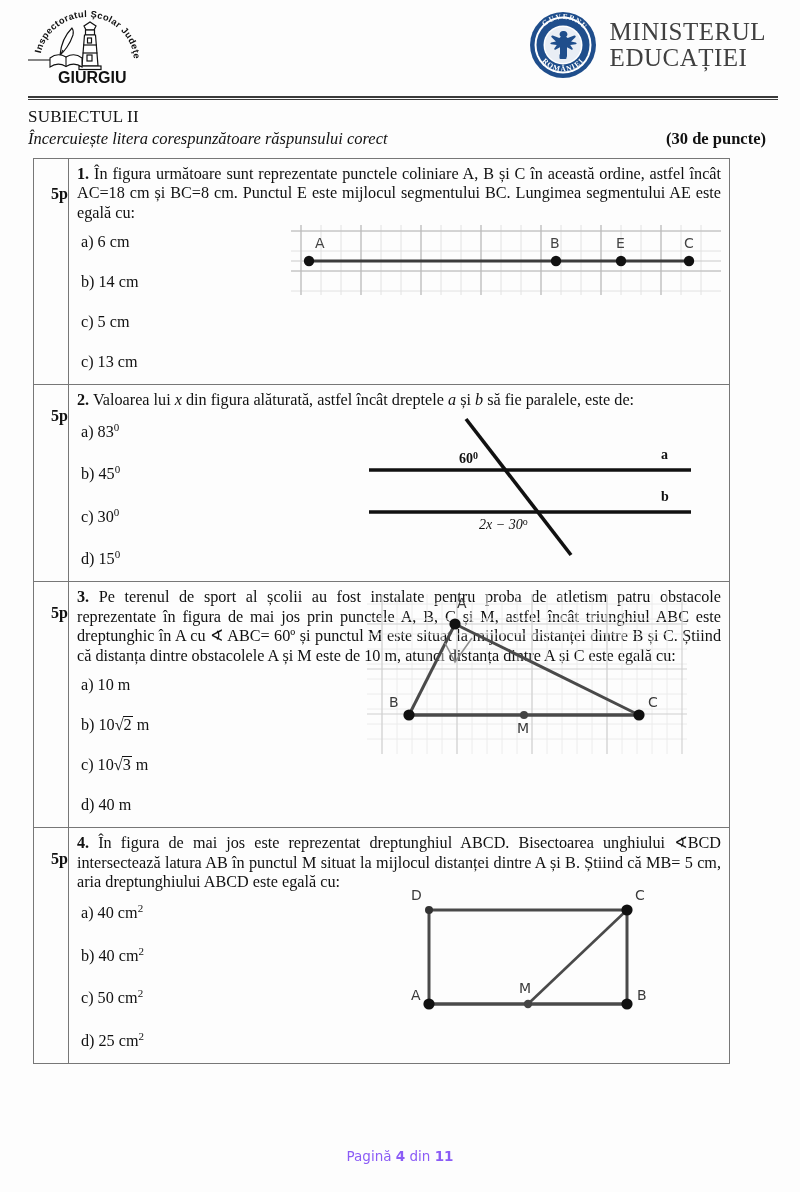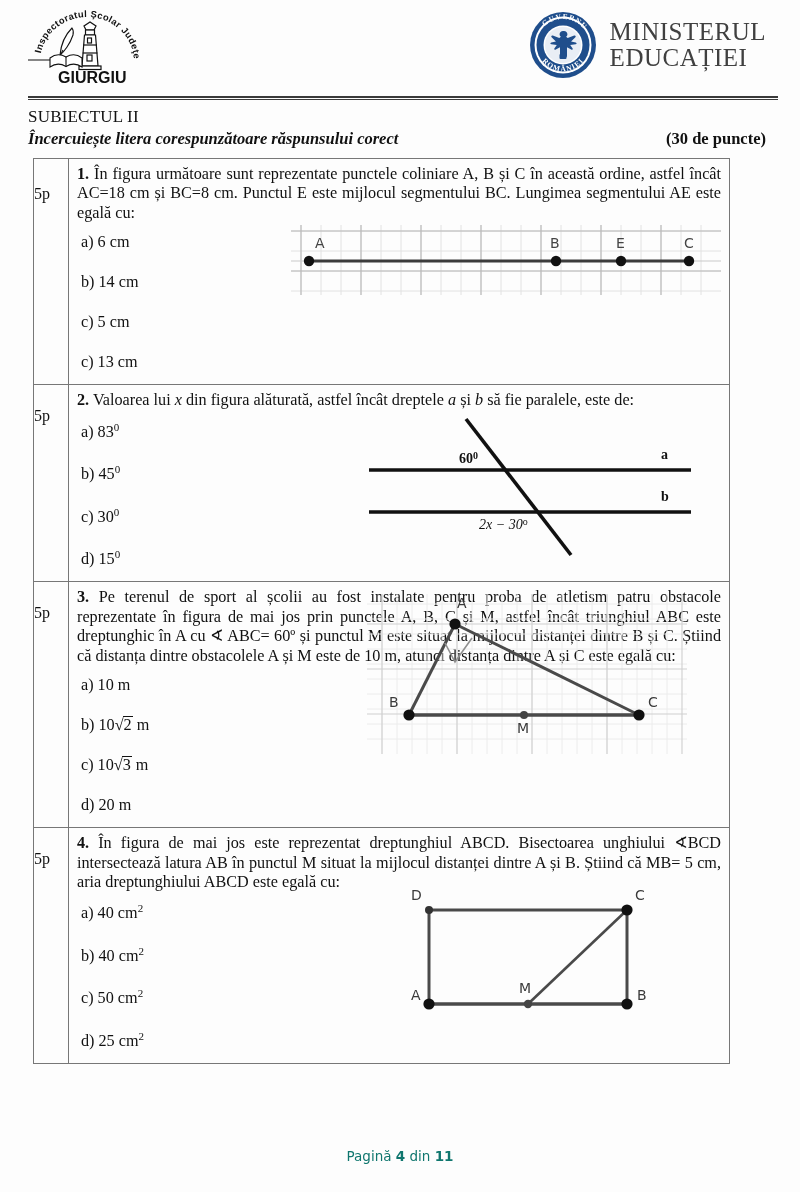--- a/index.html
+++ b/index.html
@@ -50,42 +50,42 @@
     margin: 7px 22px 0 28px;
   }
   .subject .title {
     font-weight: normal; font-size: 17px; letter-spacing:.2px;
   }
   .subject .sub-row {
     display:flex; justify-content: space-between; align-items:baseline;
     margin-top: 2px;
   }
   .subject .sub-instr {
-    font-style: italic; font-weight: bold; font-size: 16.5px;
+    font-style: italic; font-weight: normal; font-size: 16.5px;
   }
   .subject .points {
     font-weight: bold; font-size: 16.5px; padding-right: 12px;
   }
 
   
   .qtable {
     margin: 9px 0 0 33px;
     width: 697px;
     border: 1px solid #777;
     border-collapse: collapse;
   }
   .qtable td {
     border: 1px solid #777;
     vertical-align: top;
     padding: 0;
   }
   td.pts {
     width: 35px;
-    text-align: left;
-    font-weight: normal;
+    text-align: right;
+    font-weight: bold;
     font-size: 16px;
     padding-top: 22px;
   }
   td.pts.pts-top { padding-top: 26px; }
   td.body {
     padding: 6px 8px 8px 8px;
     position: relative;
   }
   .qtext {
     font-size: 16.2px;
@@ -113,21 +113,21 @@
     line-height: 1.05;
   }
 
   
   .footer {
     position: absolute;
     left: 0; right: 0; bottom: 28px;
     text-align: center;
     font-family: "DejaVu Sans", sans-serif;
     font-size: 13.5px;
-    color: #0f766e;
+    color: #8b5cf6;
   }
   .footer b { font-weight: bold; }
 </style>
 </head>
 <body>
 
 <div class="page">
 
   <div class="header">
 
@@ -284,21 +284,21 @@
           <span>Pe terenul de sport al școlii au fost instalate pentru proba de atletism patru obstacole reprezentate în figura de mai jos prin punctele A, B, C și M, astfel încât  triunghiul ABC este dreptunghic în A cu ∢ ABC= 60º și punctul M este situat la mijlocul distanței dintre B și C. Știind că distanța dintre obstacolele A și M este de 10 m, atunci distanța dintre A și C este egală cu:</span>
         </div>
         <div class="choices">
           <div class="ch">a) 10 m</div>
           <div class="ch">
             <span>b) 10</span>√<span class="sqrt">2</span><span> m</span>
           </div>
           <div class="ch">
             <span>c) 10</span>√<span class="sqrt">3</span><span> m</span>
           </div>
-          <div class="ch">d) 20 m</div>
+          <div class="ch">d) 40 m</div>
         </div>
         <div class="figwrap" style="left:298px; top:12px;">
           <svg width="320" height="160" viewBox="0 0 320 160">
             <g stroke="#ececec" stroke-width="1">
               <path d="M15 0 V160 M30 0 V160 M45 0 V160 M60 0 V160 M75 0 V160 M90 0 V160 M105 0 V160 M120 0 V160 M135 0 V160 M150 0 V160 M165 0 V160 M180 0 V160 M195 0 V160 M210 0 V160 M225 0 V160 M240 0 V160 M255 0 V160 M270 0 V160 M285 0 V160 M300 0 V160"></path>
               <path d="M0 10 H320 M0 25 H320 M0 40 H320 M0 55 H320 M0 70 H320 M0 85 H320 M0 100 H320 M0 115 H320 M0 130 H320 M0 145 H320"></path>
             </g>
             <g stroke="#cfcfcf" stroke-width="1.1">
               <path d="M15 0 V160 M90 0 V160 M165 0 V160 M240 0 V160 M315 0 V160"></path>
               <path d="M0 30 H320 M0 75 H320 M0 120 H320"></path>

